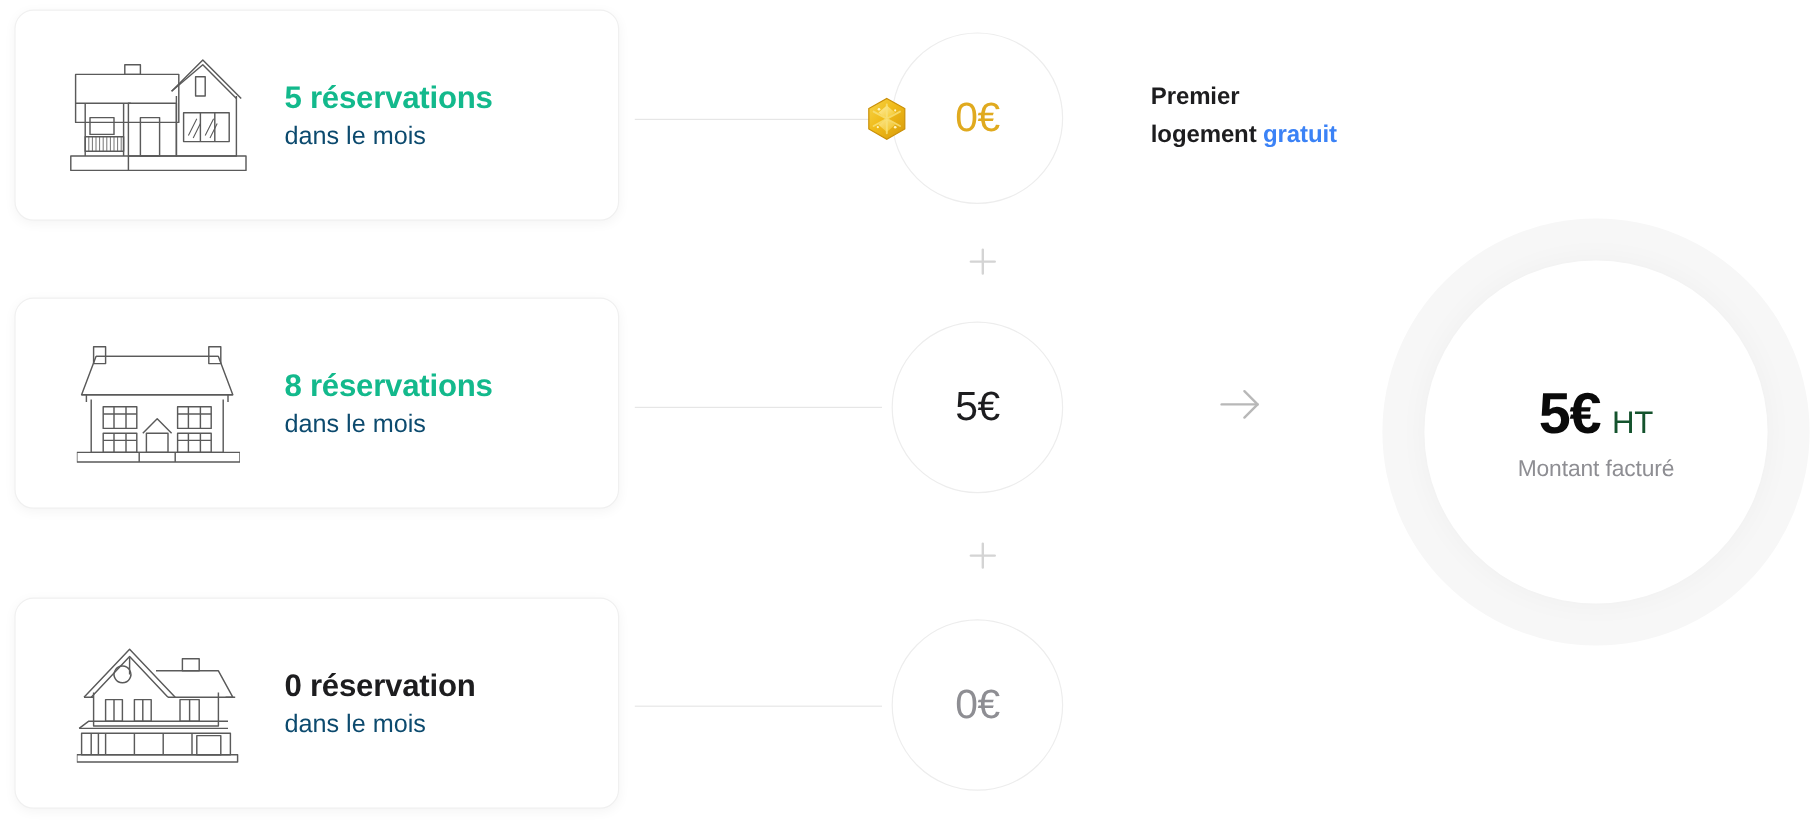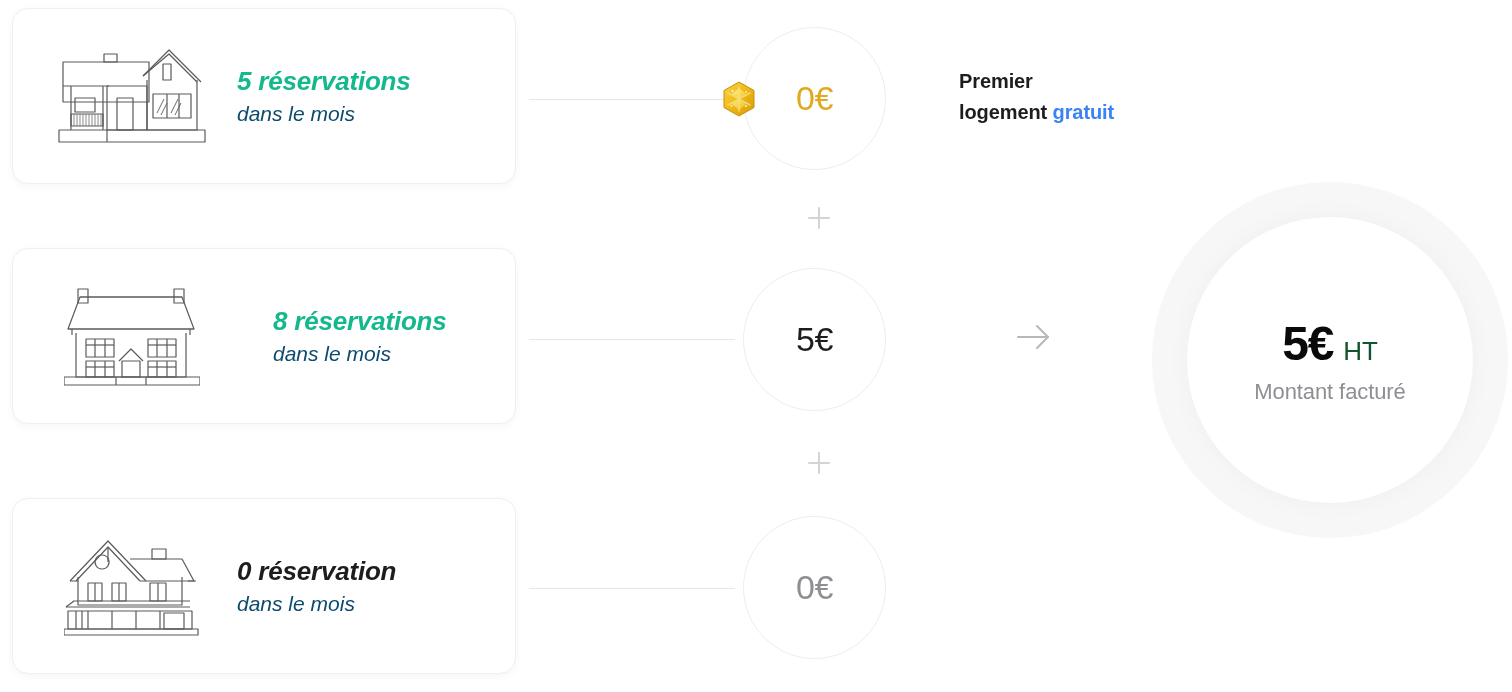--- a/index.html
+++ b/index.html
@@ -28,39 +28,38 @@
     height: 176px;
     background: #ffffff;
     border: 1px solid #f0f0f0;
     border-radius: 16px;
     box-shadow: 0 2px 10px rgba(0,0,0,0.045);
     display: flex;
     align-items: center;
     padding-left: 44px;
   }
   .card-1 { top: 8px; }
-  .card-2 { top: 248px; gap: 36px; }
+  .card-2 { top: 248px; }
   .card-3 { top: 498px; }
 
   .house-icon {
     width: 150px;
     height: 110px;
     flex: 0 0 150px;
     display: flex;
     align-items: center;
     justify-content: center;
   }
   .house-icon svg { display: block; }
 
   .card-text {
     margin-left: 30px;
     display: flex;
     flex-direction: column;
     justify-content: center;
-    font-style: italic;
   }
 
   .res-count {
     font-size: 26px;
     font-weight: 700;
     letter-spacing: -0.2px;
     color: #13b98c;
     line-height: 1.25;
   }
   .res-count.zero { color: #1d1d1f; }
@@ -194,21 +193,21 @@
     letter-spacing: -1.2px;
   }
   .total-tax {
     font-size: 26px;
     font-weight: 400;
     color: #14532d;
     letter-spacing: -0.2px;
   }
   .total-label {
     margin-top: 8px;
-    font-size: 22px;
+    font-size: 19px;
     font-weight: 400;
     color: #8e8e93;
     letter-spacing: -0.1px;
   }
 </style>
 </head>
 <body>
 
 <div class="stage">
 

